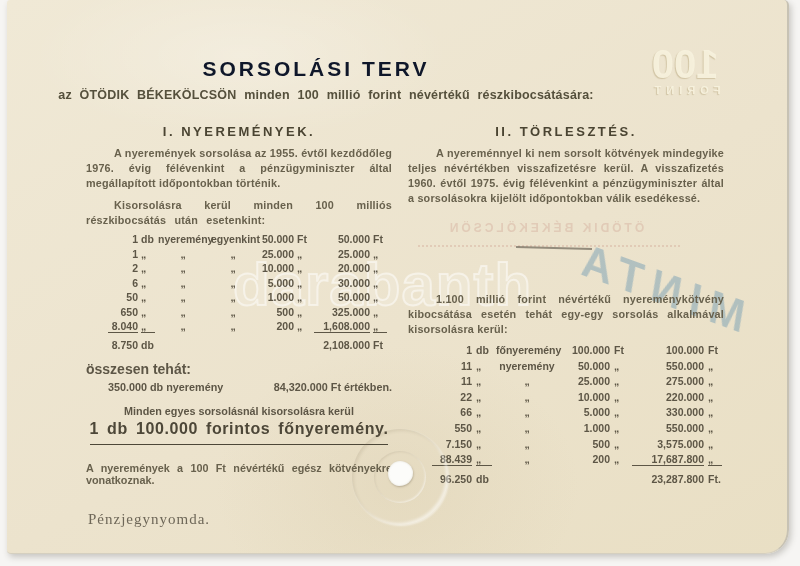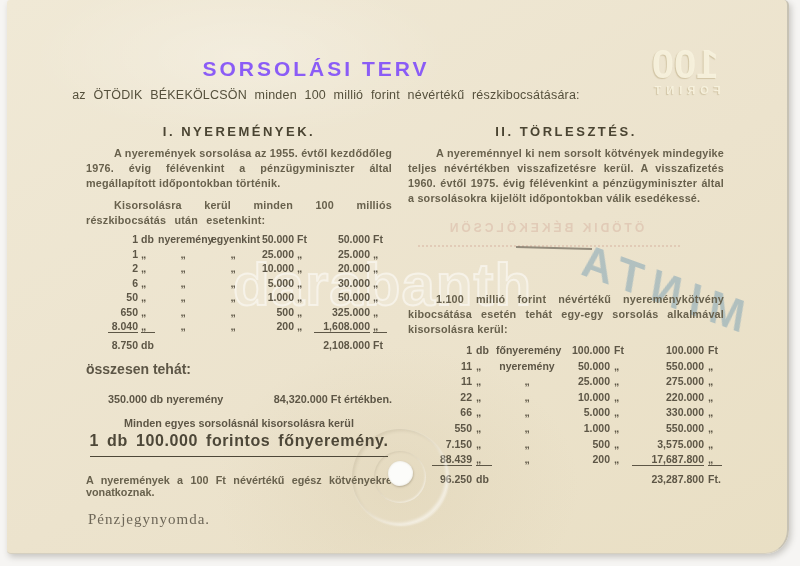--- a/index.html
+++ b/index.html
@@ -11,23 +11,23 @@
            radial-gradient(ellipse 300px 120px at 30% 10%, rgba(255,255,255,0.25), rgba(255,255,255,0) 70%),
            radial-gradient(ellipse 260px 200px at 50% 88%, rgba(210,195,160,0.25), rgba(210,195,160,0) 70%),
            linear-gradient(150deg,#f0e9d6 0%,#ece3cd 55%,#e9dfc4 100%);
          border-right:2px solid #c7c2b4;border-bottom:1px solid #d5cfbf;
          border-radius:3px 5px 24px 4px;
          box-shadow:2px 3px 6px rgba(60,55,45,0.25);}
   .abs{position:absolute;}
   .ink{color:#5d5646;font-weight:700;}
 
   .title{left:0;top:57px;width:632px;text-align:center;font-size:21px;
-         letter-spacing:3px;color:#8b5cf6;font-weight:700;}
+         letter-spacing:3px;color:#0f172a;font-weight:700;}
   .subtitle{left:0;top:88px;width:652px;text-align:center;font-size:12.5px;
-            letter-spacing:0.2px;word-spacing:4px;font-weight:400;color:#55503c;}
+            letter-spacing:0.2px;word-spacing:4px;font-weight:700;color:#55503c;}
 
   .col-head{font-size:13px;letter-spacing:2.5px;text-align:center;color:#4a4432;font-weight:700;}
   .para{font-size:10.8px;line-height:15px;text-align:justify;font-weight:700;color:#68614d;
         text-indent:28px;letter-spacing:0.2px;}
   .leftcol{left:86px;width:306px;}
   .rightcol{left:408px;width:316px;}
 
   .ptable{font-size:10.5px;font-weight:700;color:#5d5646;}
   .trow{display:grid;align-items:baseline;}
   .t-left .trow{grid-template-columns:30px 14px 50px 44px 36px 14px 56px 14px;column-gap:3px;height:14.5px;}
@@ -175,21 +175,21 @@
           <span class="c c1">db</span>
           <span class="c c2"></span>
           <span class="c c3"></span>
           <span class="c c4"></span>
           <span class="c c5"></span>
           <span class="c c6">2,108.000</span>
           <span class="c c7">Ft</span>
         </div>
       </div>
     <div style="margin-top:8px;font-size:14px;" class="ink">összesen tehát:</div>
-    <div class="sumline" style="margin-top:16px;padding-left:22px;">
+    <div class="sumline" style="margin-top:4px;padding-left:22px;">
       <span>350.000 db nyeremény</span>
       <span>84,320.000 Ft értékben.</span>
     </div>
     <div class="centerline" style="margin-top:12px;">Minden egyes sorsolásnál kisorsolásra kerül</div>
     <div style="text-align:center;margin-top:3px;">
       <span class="mainprize">1 db 100.000 forintos főnyeremény.</span>
     </div>
     <div class="footnote" style="margin-top:17px;">A nyeremények a 100 Ft névértékű egész kötvényekre vonatkoznak.</div>
   </div>
 

